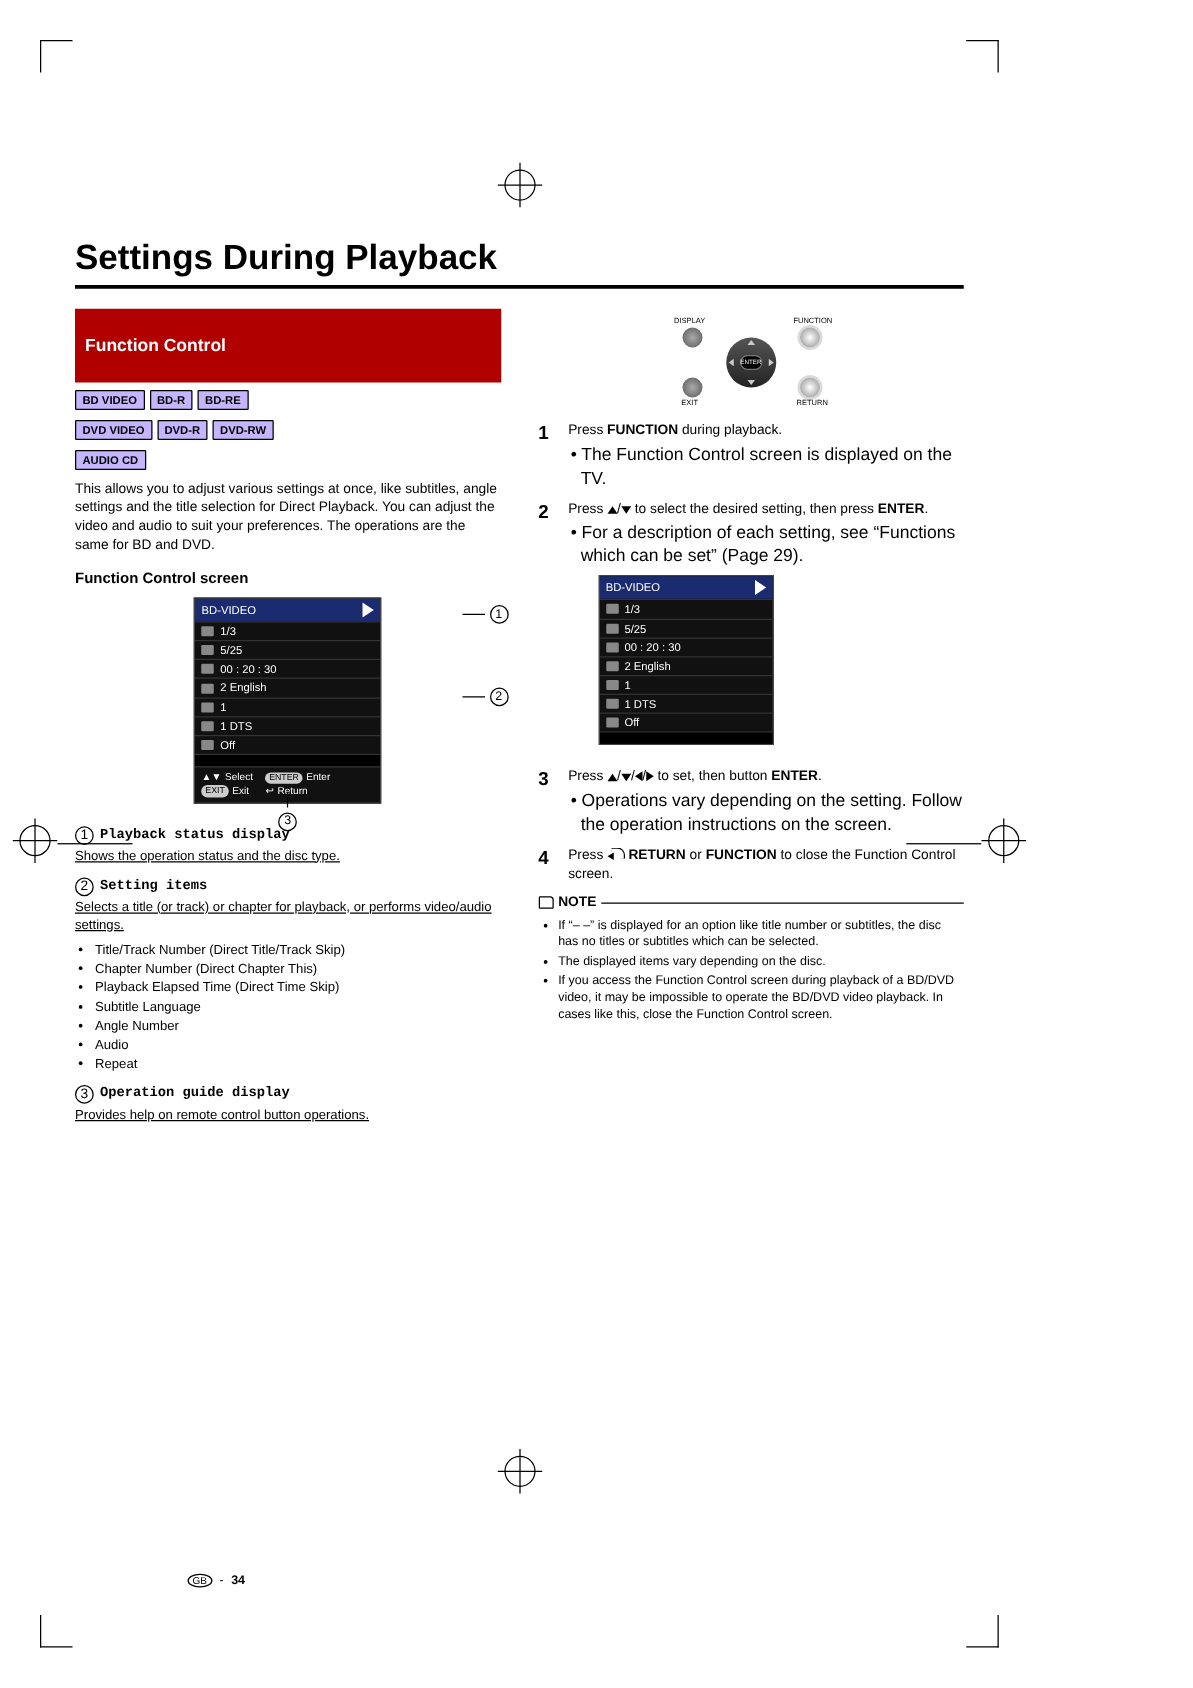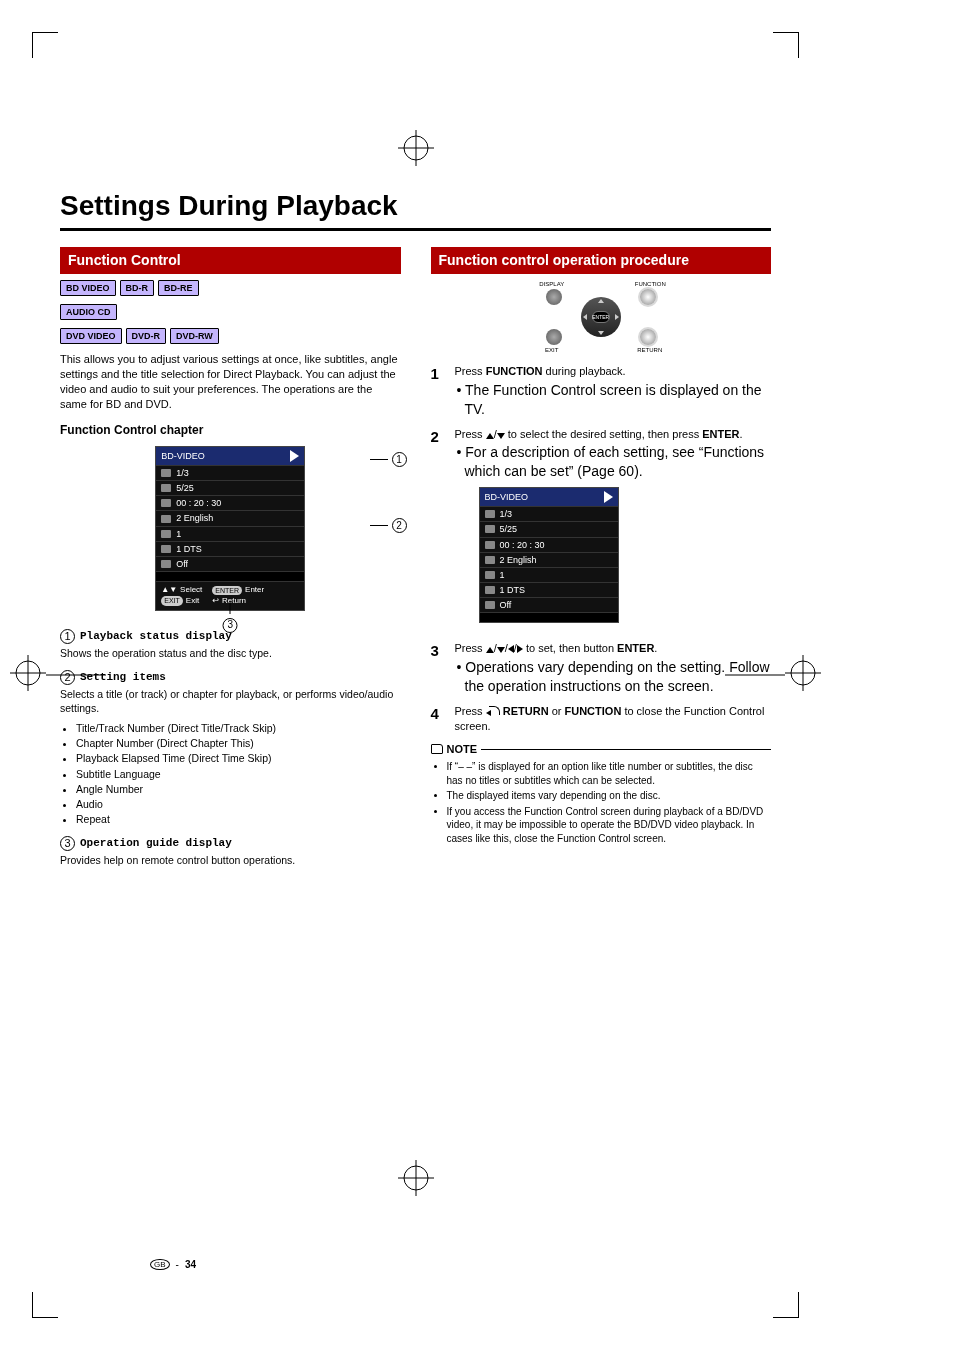--- a/index.html
+++ b/index.html
@@ -10,21 +10,21 @@
   .regmark-left { position: absolute; left: 10px; top: 50%; transform: translateY(-50%); }
   .regmark-right { position: absolute; right: 10px; top: 50%; transform: translateY(-50%); }
   .reg { width: 36px; height: 36px; }
 
   .title { font-size: 28px; font-weight: bold; margin-top: 110px; margin-bottom: 6px; }
   .title-rule { border: none; border-top: 3px solid #000; margin-bottom: 16px; }
 
   .cols { display: flex; gap: 30px; }
   .col { flex: 1; font-size: 11px; line-height: 1.35; }
 
-  .bar { background: #b00000; color: #fff; font-weight: bold; font-size: 14px; padding: 4px 8px; margin-bottom: 6px; }
+  .bar { background: #b00000; color: #fff; font-weight: bold; font-size: 14px; padding: 20px 8px; margin-bottom: 6px; }
 
   .chips { display: flex; flex-wrap: wrap; gap: 4px; margin-bottom: 8px; }
   .chip { border: 1px solid #000; border-radius: 1px; font-size: 9px; font-weight: bold; padding: 1px 5px; background: #c4b5fd; }
 
   .para { margin-bottom: 10px; }
   .subhead { font-weight: bold; font-size: 12px; margin-bottom: 6px; }
 
   .osd-wrap { display: flex; justify-content: center; margin: 8px 0 18px; position: relative; }
   .osd { width: 150px; background: #111; color: #fff; font-size: 9px; border: 1px solid #444; position: relative; }
   .osd .hdr { display: flex; align-items: center; justify-content: space-between; background: #1b2b6f; padding: 3px 5px; font-size: 9px; }
@@ -36,21 +36,21 @@
   .osd .guide .kv { display: flex; gap: 3px; align-items: center; }
   .pill { background: #ccc; color: #000; border-radius: 6px; font-size: 7px; padding: 0 3px; }
 
   .callout { position: absolute; display: flex; align-items: center; gap: 4px; font-size: 11px; }
   .callout .line { height: 1px; background: #000; }
   .cnum { width: 15px; height: 15px; border: 1px solid #000; border-radius: 50%; display: inline-flex; align-items: center; justify-content: center; font-size: 10px; }
 
   .sect-head { display: flex; align-items: center; gap: 5px; margin: 10px 0 2px; }
   .sect-head .cnum { font-size: 11px; }
   .sect-head b { font-size: 11px; font-family: Liberation Mono, monospace; }
-  .desc { font-size: 10.5px; margin-bottom: 6px; }
+  .desc { font-size: 10.5px; margin-bottom: 6px; text-decoration: underline; }
 
   ul.bul { list-style: disc; padding-left: 16px; font-size: 10.5px; margin-bottom: 10px; }
   ul.bul li { margin-bottom: 1px; }
 
   
   .remote-wrap { display: flex; justify-content: center; margin: 8px 0 12px; }
   .remote { width: 120px; height: 70px; position: relative; }
   .dpad { position: absolute; left: 40px; top: 15px; width: 40px; height: 40px; border-radius: 50%; background: linear-gradient(#555,#222); display: flex; align-items: center; justify-content: center; }
   .dpad .enter { width: 18px; height: 12px; border-radius: 6px; background: #000; color: #fff; font-size: 5px; display: flex; align-items: center; justify-content: center; border: 1px solid #777; }
   .dpad .arr { position: absolute; width: 0; height: 0; }
@@ -143,30 +143,30 @@
   <div class="cols">
 
     <div class="col">
       <div class="bar">Function Control</div>
       <div class="chips">
         <span class="chip">BD VIDEO</span>
         <span class="chip">BD-R</span>
         <span class="chip">BD-RE</span>
       </div>
       <div class="chips">
-        <span class="chip">AUDIO CD</span>
-      </div>
-      <div class="chips">
         <span class="chip">DVD VIDEO</span>
         <span class="chip">DVD-R</span>
         <span class="chip">DVD-RW</span>
       </div>
+      <div class="chips">
+        <span class="chip">AUDIO CD</span>
+      </div>
 
       <p class="para">This allows you to adjust various settings at once, like subtitles, angle settings and the title selection for Direct Playback. You can adjust the video and audio to suit your preferences. The operations are the same for BD and DVD.</p>
-      <div class="subhead">Function Control chapter</div>
+      <div class="subhead">Function Control screen</div>
 
       <div class="osd-wrap">
         <div class="osd">
           <div class="hdr">
             <span>BD-VIDEO</span>
             <span class="play"></span>
           </div>
           <div class="row">
               <span class="ic"></span>
               <span>1/3</span>
@@ -255,21 +255,20 @@
       </ul>
 
       <div class="sect-head">
         <span class="cnum">3</span>
         <b>Operation guide display</b>
       </div>
       <p class="desc">Provides help on remote control button operations.</p>
     </div>
 
     <div class="col">
-      <div class="bar">Function control operation procedure</div>
 
       <div class="remote-wrap">
         <div class="remote">
           <span class="rlab" style="left:-4px; top:-2px;">DISPLAY</span>
           <span class="rbtn" style="left:5px; top:7px;"></span>
           <span class="rlab" style="right:-4px; top:-2px;">FUNCTION</span>
           <span class="rbtn hi" style="right:5px; top:7px;"></span>
           <div class="dpad">
             <span class="arr up"></span>
               <span class="arr down"></span>
@@ -289,21 +288,21 @@
           <span class="stepnum">1</span>
           <div class="stepbody">
             <span>Press </span><b>FUNCTION</b><span> during playback.</span>
             <div class="sub">• <span>The Function Control screen is displayed on the TV.</span></div>
           </div>
         </li>
         <li>
           <span class="stepnum">2</span>
           <div class="stepbody">
             <span>Press </span><span class="tri up"></span>/<span class="tri down"></span><span> to select the desired setting, then press </span><b>ENTER</b><span>.</span>
-            <div class="sub">• <span>For a description of each setting, see “Functions which can be set” (Page 60).</span></div>
+            <div class="sub">• <span>For a description of each setting, see “Functions which can be set” (Page 29).</span></div>
 
             <div class="osd osd2">
               <div class="hdr">
                   <span>BD-VIDEO</span>
                   <span class="play"></span>
                 </div>
               <div class="row">
                   <span class="ic"></span>
                   <span>1/3</span>
                 </div>

